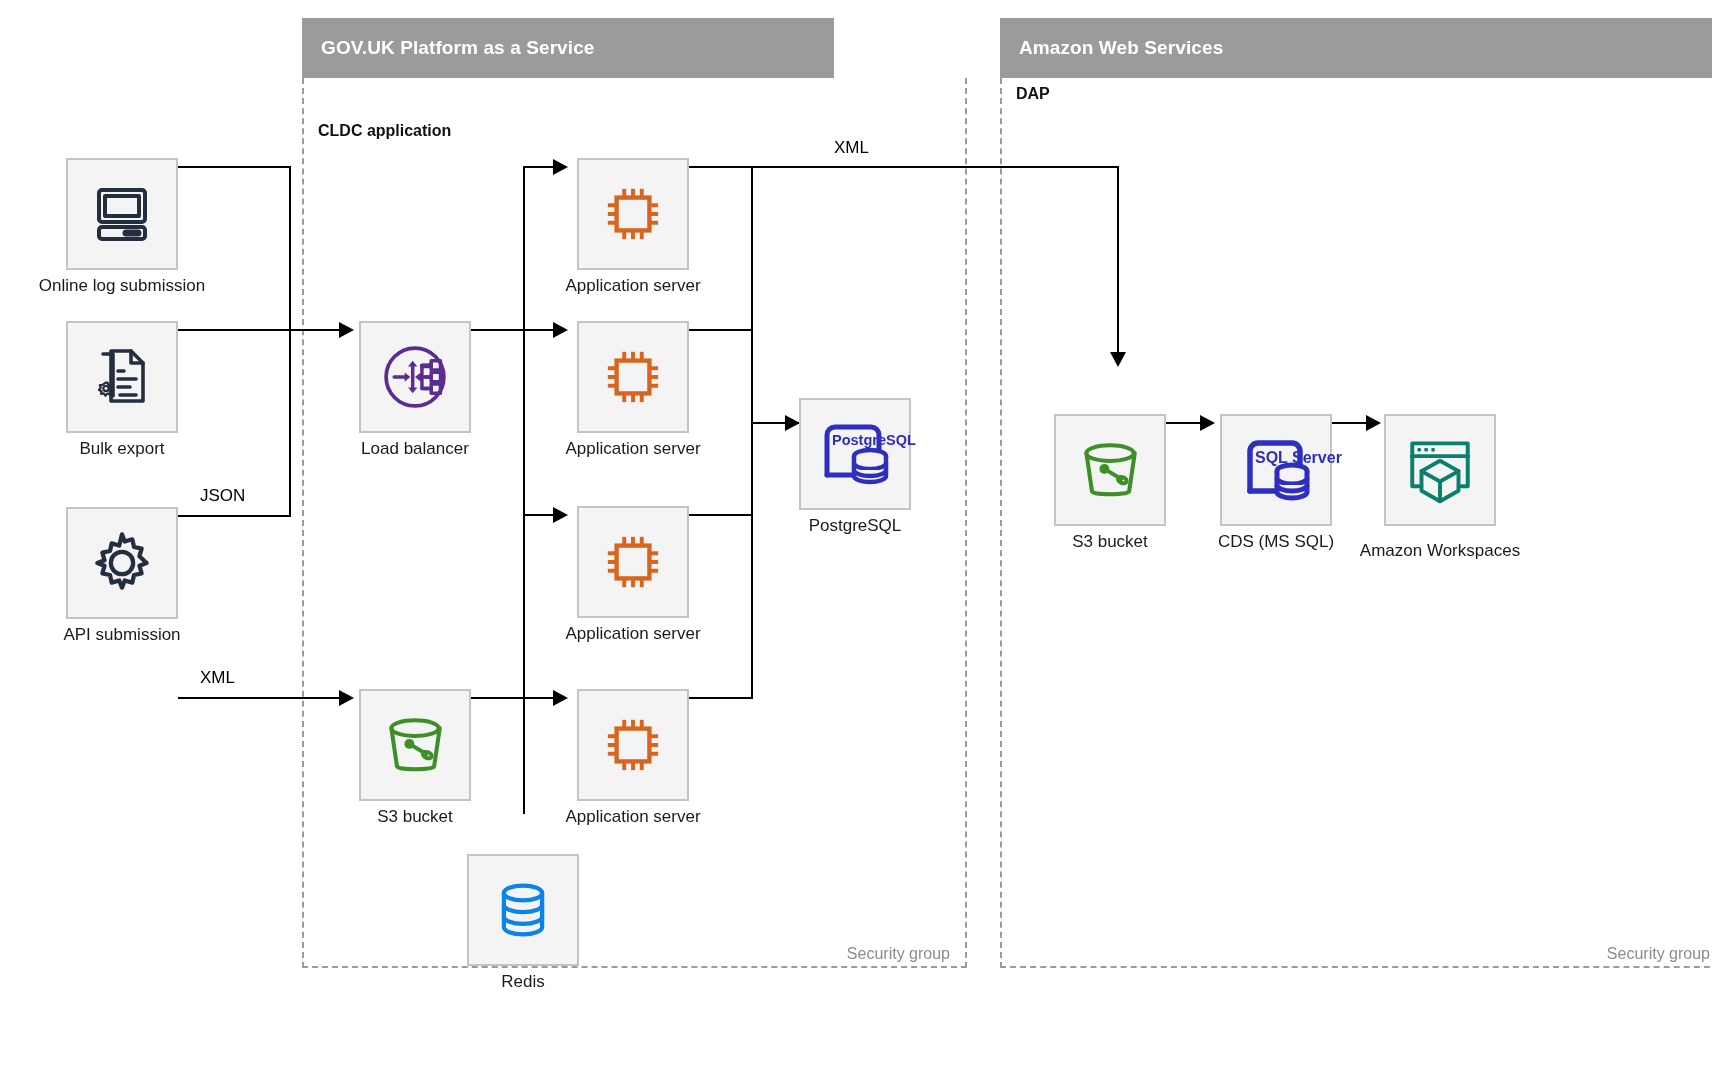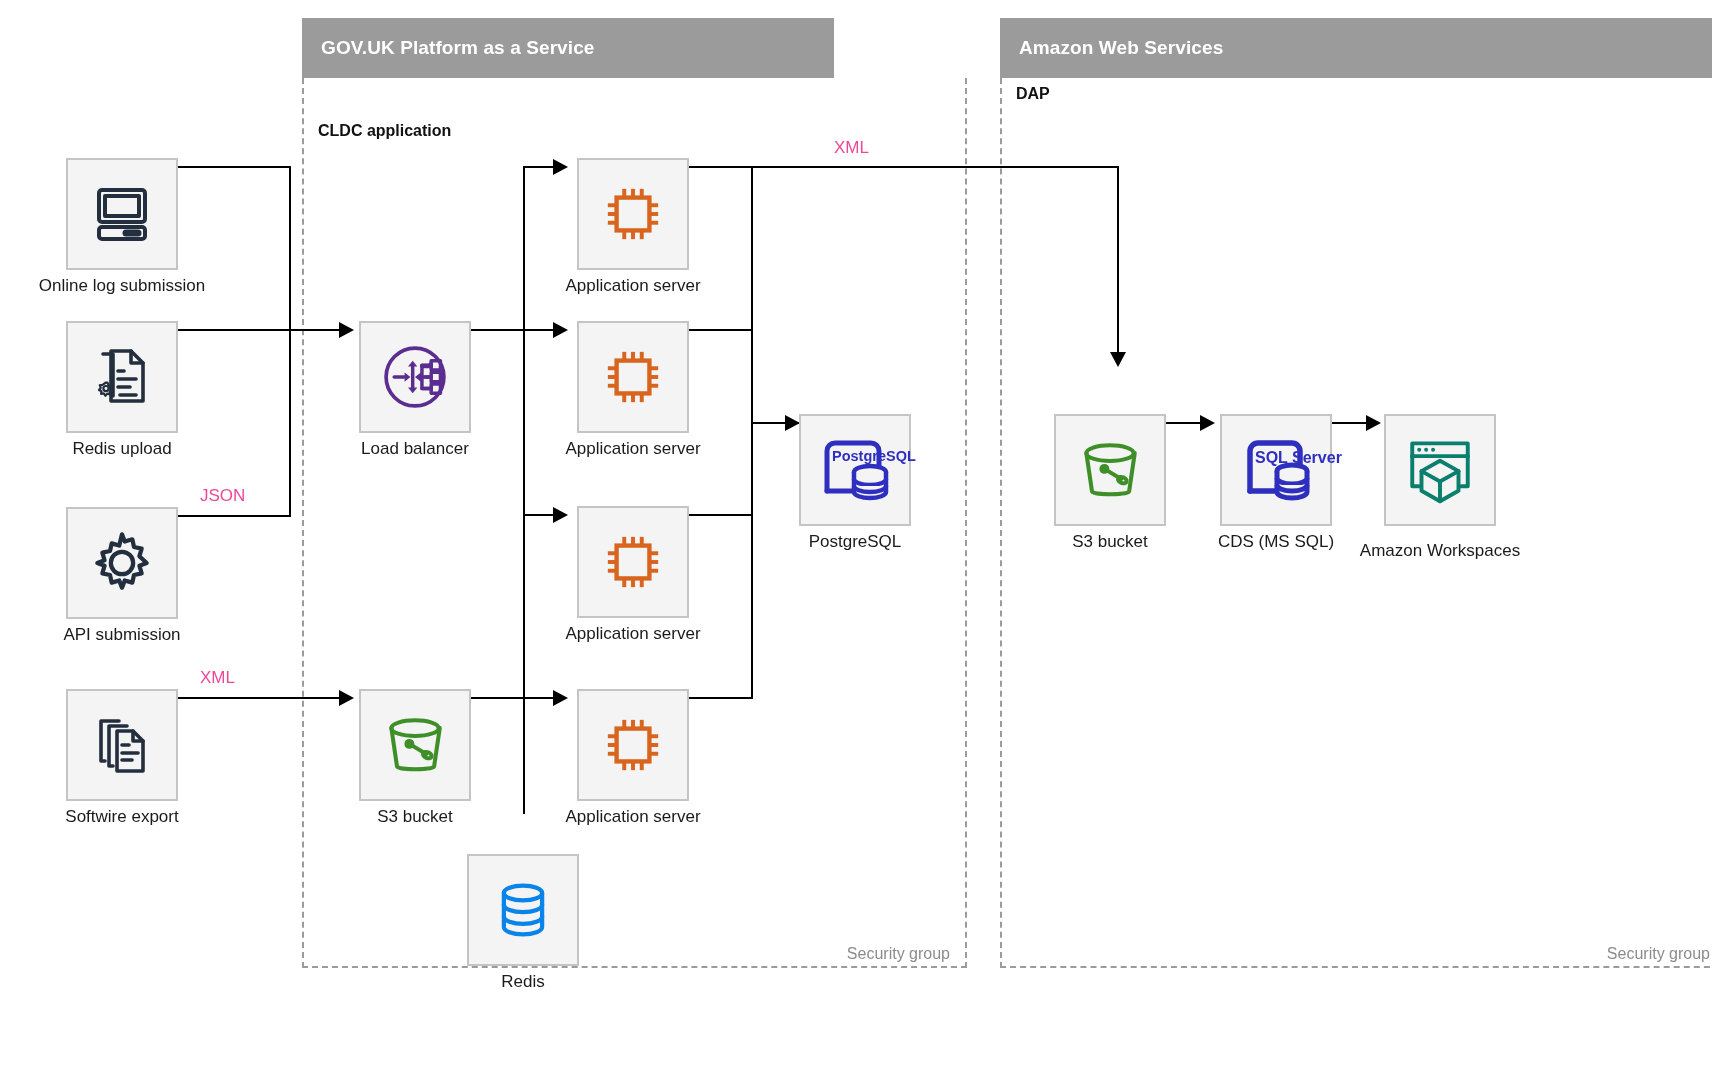--- a/index.html
+++ b/index.html
@@ -40,21 +40,21 @@
   .arrow{position:absolute;width:0;height:0;}
   .arrow.right{
     border-top:8px solid transparent;border-bottom:8px solid transparent;
     border-left:15px solid #000;
   }
   .arrow.down{
     border-left:8px solid transparent;border-right:8px solid transparent;
     border-top:15px solid #000;
   }
   .edge-label{
-    position:absolute;font-size:17px;color:#ec4899;white-space:nowrap;
+    position:absolute;font-size:17px;color:#000000;white-space:nowrap;
     background:#fff;padding:0 4px;
   }
   svg{display:block;overflow:visible;}
 </style>
 </head>
 <body>
 
 <div id="canvas">
 
   <div class="group-header" style="left:302px;top:18px;width:532px;height:60px;">
@@ -147,51 +147,35 @@
           <line x1="28" y1="34" x2="46" y2="34"></line>
           <line x1="28" y1="42" x2="40" y2="42"></line>
           <line x1="30" y1="50" x2="46" y2="50"></line>
           <g transform="translate(7,34) scale(0.62)">
             <path d="M17 6l1.6 4.2 4.4.6-1.4 4.3 3 3.3-4 2 .3 4.5-4.3-1.3-3 3.4-2.6-3.7-4.4.7.6-4.4-4-2 2.9-3.4-1.6-4.2 4.4-.4L13.9 6z"></path>
             <circle cx="14.5" cy="15.5" r="4.2"></circle>
           </g>
         </svg>
       </span>
     </div>
-    <div class="cap" style="top:118px;">Redis upload</div>
+    <div class="cap" style="top:118px;">Bulk export</div>
   </div>
 
   <div class="node" style="left:66px;top:459px;border-radius:10px;">
     <div class="box" style="width:112px;height:112px;">
       <span>
         <svg width="68" height="68" viewBox="0 0 64 64" fill="none" stroke="#232f3e" stroke-width="4" stroke-linecap="round" stroke-linejoin="round">
           <path d="M32 5l2.6 6.8 7.1-2.1 1.6 7.2 7.2 1.6-2.1 7.1L55.2 32l-6.8 2.6 2.1 7.1-7.2 1.6-1.6 7.2-7.1-2.1L32 55.2l-2.6-6.8-7.1 2.1-1.6-7.2-7.2-1.6 2.1-7.1L8.8 32l6.8-2.6-2.1-7.1 7.2-1.6 1.6-7.2 7.1 2.1z"></path>
           <circle cx="32" cy="32" r="10.5"></circle>
         </svg>
       </span>
     </div>
     <div class="cap" style="top:118px;">API submission</div>
   </div>
 
-  <div class="node" style="left:66px;top:641px;">
-    <div class="box" style="width:112px;height:112px;">
-      <span>
-        <svg width="64" height="64" viewBox="0 0 64 64" fill="none" stroke="#232f3e" stroke-width="3.6" stroke-linecap="round" stroke-linejoin="round">
-          <path d="M11 8h18M11 8v40M11 48h4"></path>
-          <path d="M19 13h18M19 13v40M19 53h4"></path>
-          <path d="M27 18h16l10 10v30H27z"></path>
-          <path d="M43 18v10h10"></path>
-          <line x1="32" y1="32" x2="39" y2="32"></line>
-          <line x1="32" y1="40" x2="48" y2="40"></line>
-          <line x1="32" y1="47" x2="42" y2="47"></line>
-        </svg>
-      </span>
-    </div>
-    <div class="cap" style="top:118px;">Softwire export</div>
-  </div>
 
   <div class="node" style="left:359px;top:273px;">
     <div class="box" style="width:112px;height:112px;">
       <span>
         <svg width="74" height="74" viewBox="0 0 64 64" fill="none" stroke="#5b2d91" stroke-width="3.2" stroke-linecap="round" stroke-linejoin="round">
           <circle cx="32" cy="32" r="25"></circle>
           <g stroke-width="3">
             <line x1="14" y1="32" x2="23" y2="32"></line>
             <path d="M23 28l5 4-5 4z" fill="#5b2d91" stroke="none"></path>
             <line x1="30" y1="22" x2="30" y2="42"></line>
@@ -310,21 +294,21 @@
             <line x1="47" y1="24" x2="55" y2="24"></line>
               <line x1="47" y1="32" x2="55" y2="32"></line>
               <line x1="47" y1="40" x2="55" y2="40"></line>
           </g>
         </svg>
       </span>
     </div>
     <div class="cap" style="top:118px;">Application server</div>
   </div>
 
-  <div class="node" style="left:799px;top:366px;">
+  <div class="node" style="left:799px;top:350px;">
     <div class="box" style="width:112px;height:112px;">
       <span>
         <svg width="80" height="78" viewBox="0 0 80 78" fill="none">
           <path d="M12 60V20a8 8 0 0 1 8-8h36a8 8 0 0 1 8 8v40" stroke="#2f2fbf" stroke-width="5" stroke-linecap="round" fill="none"></path>
           <path d="M12 60h38" stroke="#2f2fbf" stroke-width="5" stroke-linecap="round"></path>
           <text x="17" y="30" font-family="'Liberation Sans',sans-serif" font-size="14.5" font-weight="bold" fill="#2f2fbf">PostgreSQL</text>
           <g stroke="#2f2fbf" stroke-width="4.5" fill="#f4f4f4">
             <ellipse cx="55" cy="41" rx="16" ry="6"></ellipse>
             <path d="M39 41v20c0 3.3 7.2 6 16 6s16-2.7 16-6V41"></path>
             <path d="M39 48c0 3.3 7.2 6 16 6s16-2.7 16-6"></path>

